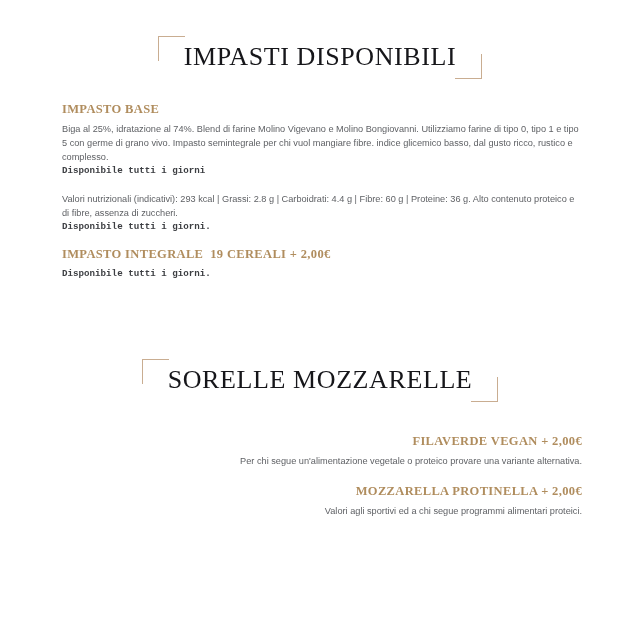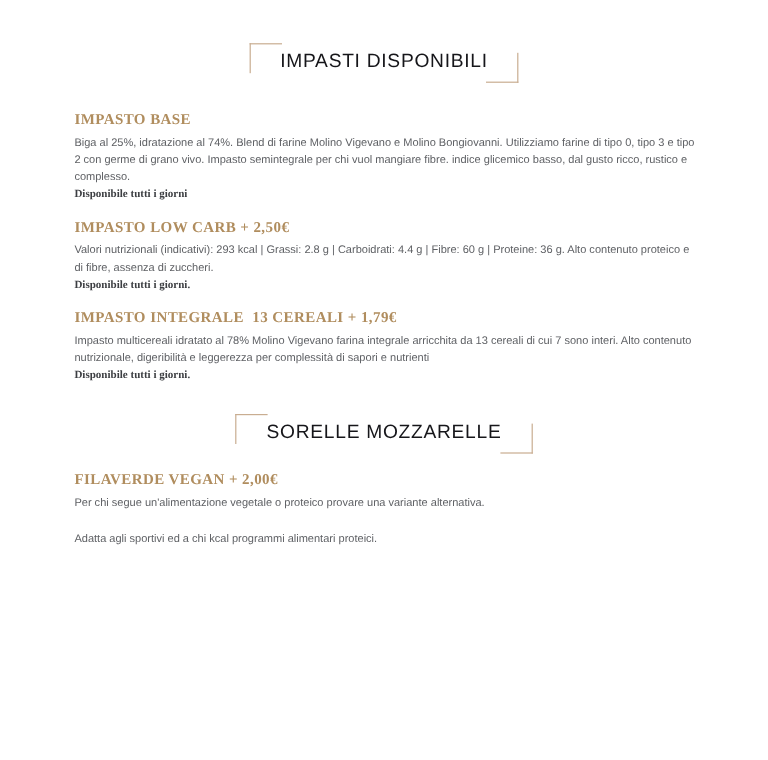--- a/index.html
+++ b/index.html
@@ -27,22 +27,22 @@
     display: flex;
     justify-content: center;
     align-items: center;
   }
   .section-title-box {
     position: relative;
     display: inline-block;
     padding: 8px 26px 9px 26px;
   }
   .section-title {
-    font-family: Liberation Sans, sans-serif;
-    font-size: 16px;
+    font-family: Liberation Serif, serif;
+    font-size: 26px;
     line-height: 1;
     letter-spacing: 0.6px;
     color: #16161a;
     white-space: nowrap;
     text-align: right;
   }
   .bracket {
     position: absolute;
     width: 26px;
     height: 24px;
@@ -79,33 +79,33 @@
     white-space: pre;
   }
   .item-desc {
     font-family: "Liberation Sans", sans-serif;
     font-size: 9.2px;
     line-height: 1.55;
     color: #5f6165;
     margin: 0;
   }
   .item-note {
-    font-family: Liberation Serif, serif;
+    font-family: Liberation Mono, monospace;
     font-size: 9.2px;
     font-weight: bold;
     line-height: 1.55;
     color: #3c3e42;
     margin: 0;
   }
 
   
   .section-one-title { margin-top: 36px; }
   .section-one-items { margin-top: 23px; }
-  .section-two-title { margin-top: 26px; }
-  .section-two-items { margin-top: 14px; }
+  .section-two-title { margin-top: 78px; }
+  .section-two-items { margin-top: 32px; text-align: right; }
   .section-two .item { margin-bottom: 16px; }
 </style>
 </head>
 <body>
 
 <div class="page">
 
   <div class="section section-one">
 
     <div class="section-title-wrap section-one-title">
@@ -113,33 +113,31 @@
         <span class="bracket tl"></span>
         <span class="bracket br"></span>
         <div class="section-title">IMPASTI DISPONIBILI</div>
       </div>
     </div>
 
     <div class="items section-one-items">
 
       <div class="item">
         <div class="item-title">IMPASTO BASE</div>
-        <p class="item-desc">Biga al 25%, idratazione al 74%. Blend di farine Molino Vigevano e Molino Bongiovanni. Utilizziamo farine di tipo 0, tipo 3 e tipo 2 con germe di grano vivo. Impasto semintegrale per chi vuol mangiare fibre. indice glicemico basso, dal gusto ricco, rustico e complesso.</p>
+        <p class="item-desc">Biga al 25%, idratazione al 74%. Blend di farine Molino Vigevano e Molino Bongiovanni. Utilizziamo farine di tipo 0, tipo 1 e tipo 5 con germe di grano vivo. Impasto semintegrale per chi vuol mangiare fibre. indice glicemico basso, dal gusto ricco, rustico e complesso.</p>
         <p class="item-note">Disponibile tutti i giorni</p>
       </div>
 
       <div class="item">
-        <div class="item-title">IMPASTO LOW CARB + 2,50€</div>
         <p class="item-desc">Valori nutrizionali (indicativi): 293 kcal | Grassi: 2.8 g | Carboidrati: 4.4 g | Fibre: 60 g | Proteine: 36 g. Alto contenuto proteico e di fibre, assenza di zuccheri.</p>
         <p class="item-note">Disponibile tutti i giorni.</p>
       </div>
 
       <div class="item">
-        <div class="item-title">IMPASTO INTEGRALE  13 CEREALI + 1,79€</div>
-        <p class="item-desc">Impasto multicereali idratato al 78% Molino Vigevano farina integrale arricchita da 13 cereali di cui 7 sono interi. Alto contenuto nutrizionale, digeribilità e leggerezza per complessità di sapori e nutrienti</p>
+        <div class="item-title">IMPASTO INTEGRALE  19 CEREALI + 2,00€</div>
         <p class="item-note">Disponibile tutti i giorni.</p>
       </div>
 
     </div>
   </div>
 
   <div class="section section-two">
 
     <div class="section-title-wrap section-two-title">
       <div class="section-title-box">
@@ -151,19 +149,20 @@
 
     <div class="items section-two-items">
 
       <div class="item">
         <div class="item-title">FILAVERDE VEGAN + 2,00€</div>
         <p class="item-desc">Per chi segue un'alimentazione vegetale o proteico provare una variante alternativa.</p>
       </div>
 
 
       <div class="item">
-        <p class="item-desc">Adatta agli sportivi ed a chi kcal programmi alimentari proteici.</p>
+        <div class="item-title">MOZZARELLA PROTINELLA + 2,00€</div>
+        <p class="item-desc">Valori agli sportivi ed a chi segue programmi alimentari proteici.</p>
       </div>
 
     </div>
   </div>
 
 </div>
 
 </body></html>

